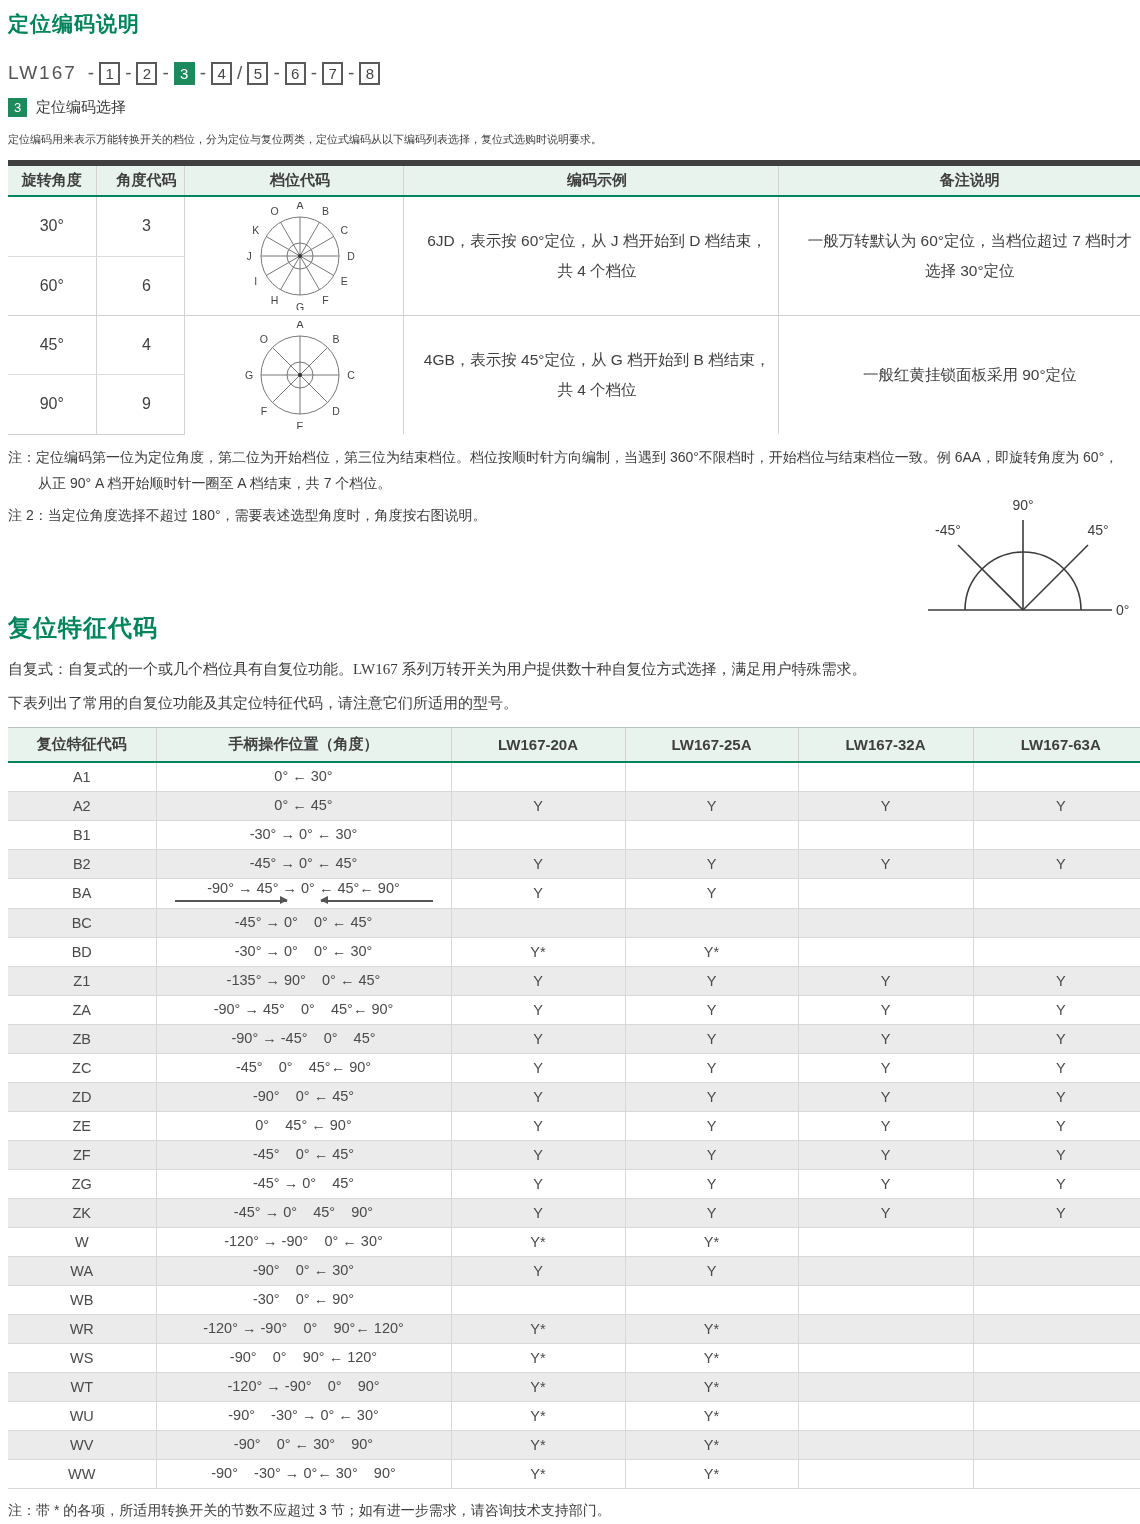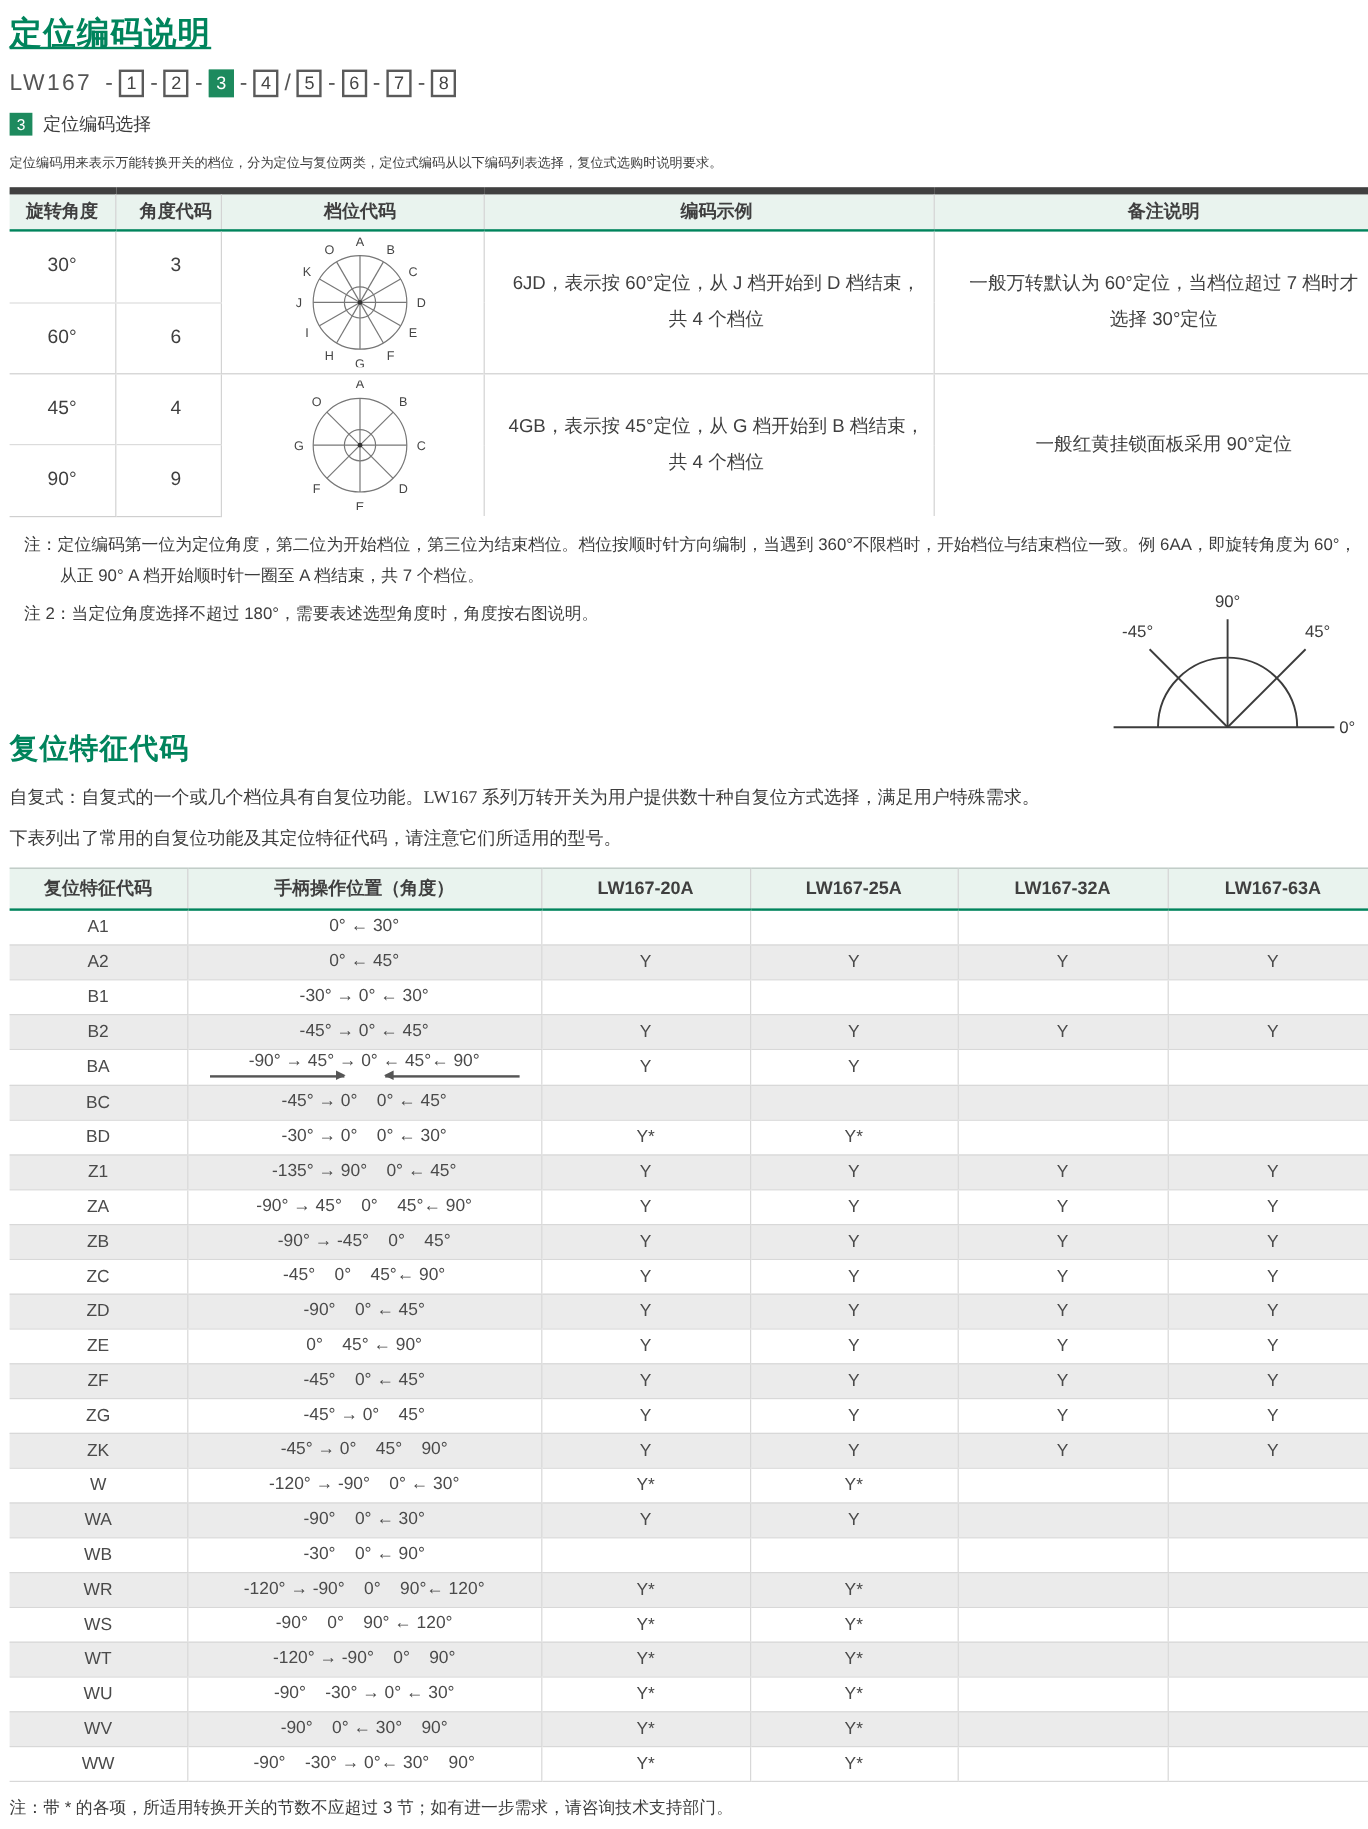--- a/index.html
+++ b/index.html
@@ -1,24 +1,24 @@
 <!DOCTYPE html>
 <html><head>
 <meta charset="utf-8">
 <style>
   html,body{margin:0;padding:0;background:#ffffff;color:#3c3c3c;
     font-family:"Liberation Sans","DejaVu Sans",sans-serif;}
   .page{width:1140px;box-sizing:border-box;padding:8px 8px 24px 8px;}
 
   
-  h1.sec-title{margin:2px 0 0 0;font-size:27px;font-weight:bold;color:#00845C;letter-spacing:1px;text-decoration:underline;}
+  h1.sec-title{margin:2px 0 0 0;font-size:21px;font-weight:bold;color:#00845C;letter-spacing:1px;}
   h2.sec-title{margin:84px 0 0 0;font-size:24px;font-weight:bold;color:#00845C;letter-spacing:1px;}
 
   
-  .code-line{margin-top:12px;display:flex;align-items:center;font-size:19px;color:#555;}
+  .code-line{margin-top:24px;display:flex;align-items:flex-start;font-size:19px;color:#555;}
   .mc-prefix{letter-spacing:2px;margin-right:6px;}
   .mc-sep{margin:0 5px;color:#555;}
   .mc-box{display:inline-flex;align-items:center;justify-content:center;width:21px;height:23px;
     border:2px solid #5a5a5a;font-size:15px;color:#444;background:#fff;box-sizing:border-box;}
   .mc-box.hl{background:#1d8a5e;border-color:#1d8a5e;color:#fff;}
 
   
   .badge-row{margin-top:13px;display:flex;align-items:center;font-size:15px;color:#3c3c3c;}
   .badge{display:inline-flex;align-items:center;justify-content:center;width:19px;height:19px;
     background:#1d8a5e;color:#fff;font-size:13px;margin-right:9px;}
@@ -33,21 +33,21 @@
   .pos-table th + th, .pos-table td + td, .pos-table td.bl{border-left:1px solid #D3D3D3;padding-left:14px;}
   .pos-table tr.gsep td{border-top:1px solid #CFCFCF;}
   .pos-table td.subline{border-bottom:1px solid #DCDCDC;}
   .pos-table tr.lastrow td{border-bottom:1px solid #CFCFCF;}
   .pos-table td.half{height:52px;}
   .twoline div{line-height:30px;font-size:15.5px;}
   .dial-wrap{display:flex;justify-content:center;align-items:center;padding:4px 0;}
 
   
   .notes-wrap{position:relative;margin-top:9px;}
-  .note{font-size:14px;color:#3c3c3c;line-height:26px;white-space:nowrap;overflow:hidden;margin-left:12px;}
+  .note{font-size:14px;color:#3c3c3c;line-height:26px;white-space:nowrap;overflow:hidden;}
   .note.indent{padding-left:30px;}
   .note.n2{margin-top:6px;}
   .angle-fig{position:absolute;right:2px;top:36px;}
 
   .para{margin:17px 0 0 0;font-size:15px;color:#3c3c3c;line-height:17px;font-family:Liberation Serif, serif;}
 
   
   table.reset-table{width:100%;border-collapse:collapse;table-layout:fixed;margin-top:15px;}
   .reset-table th{height:31px;background:#E9F3EE;font-size:15px;font-weight:bold;color:#3f3f3f;
     border-top:1px solid #B9C4BF;border-bottom:2px solid #00845C;}

